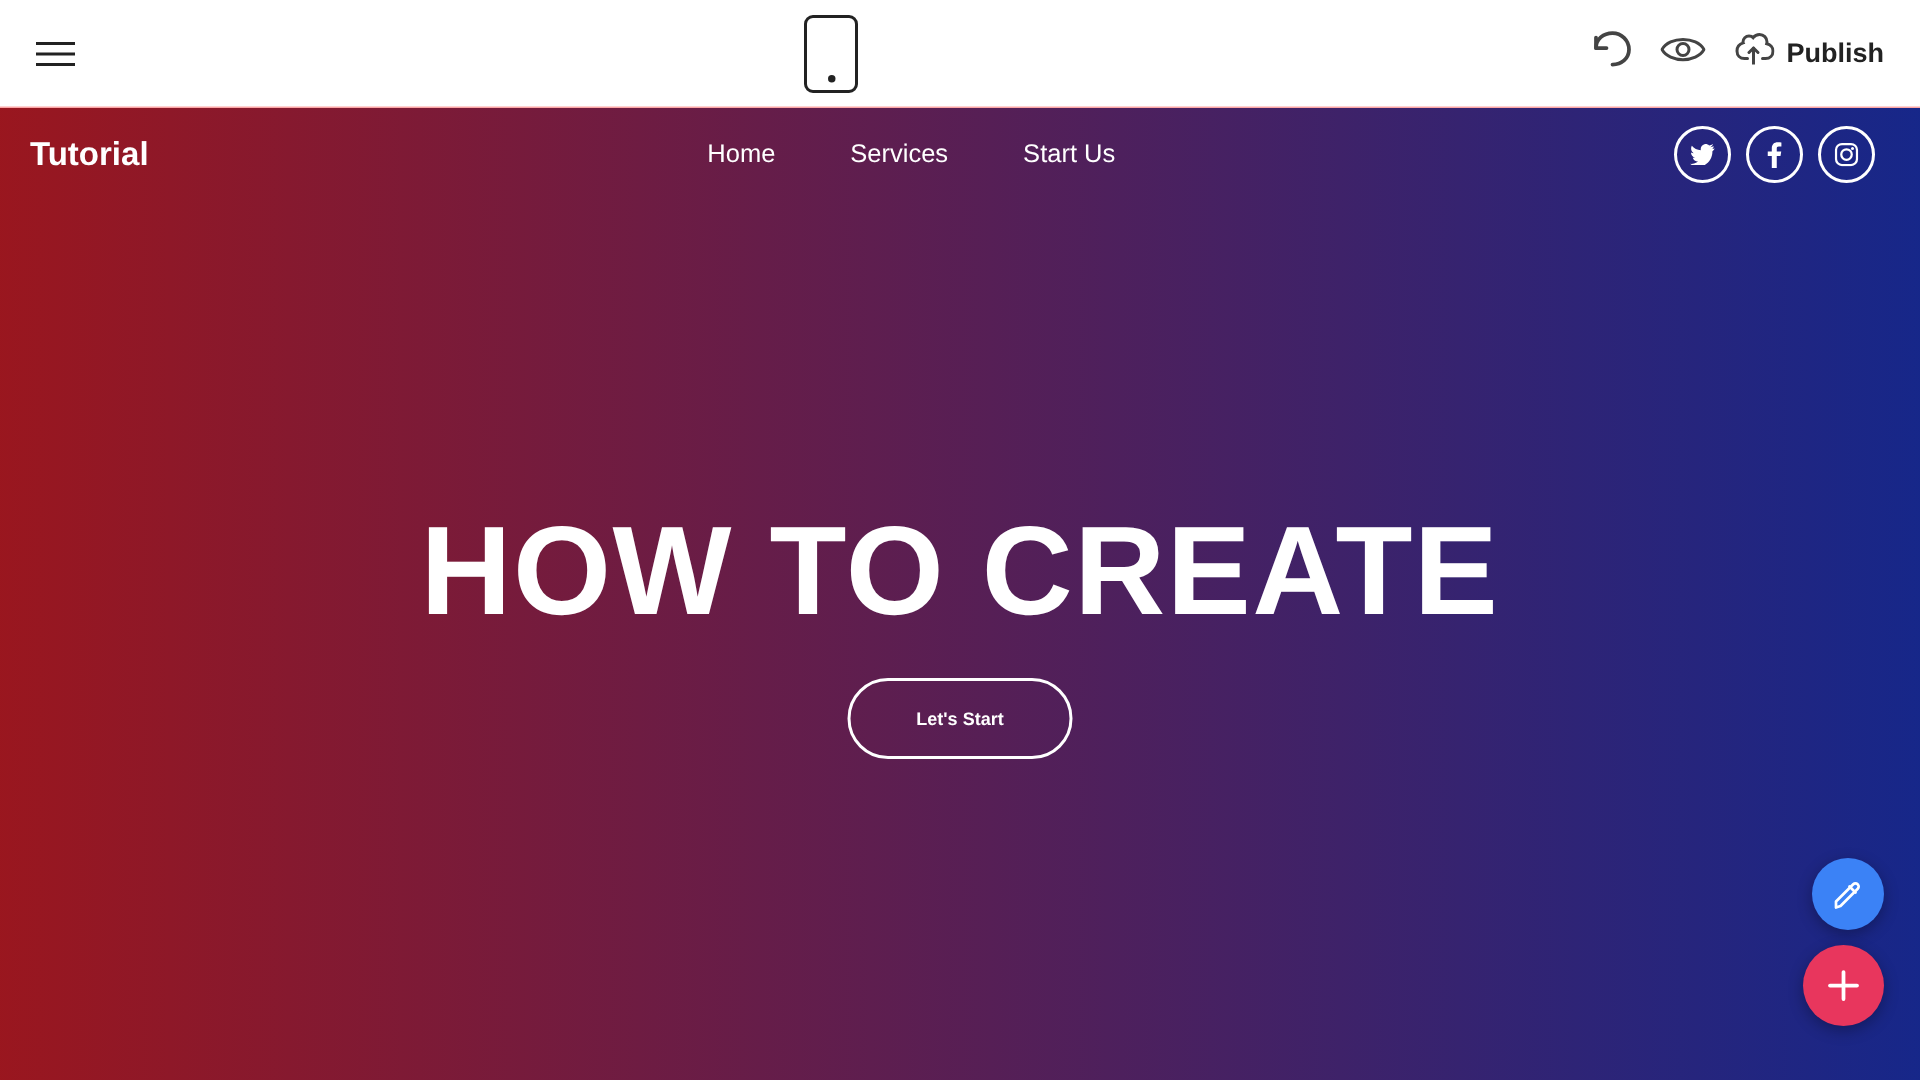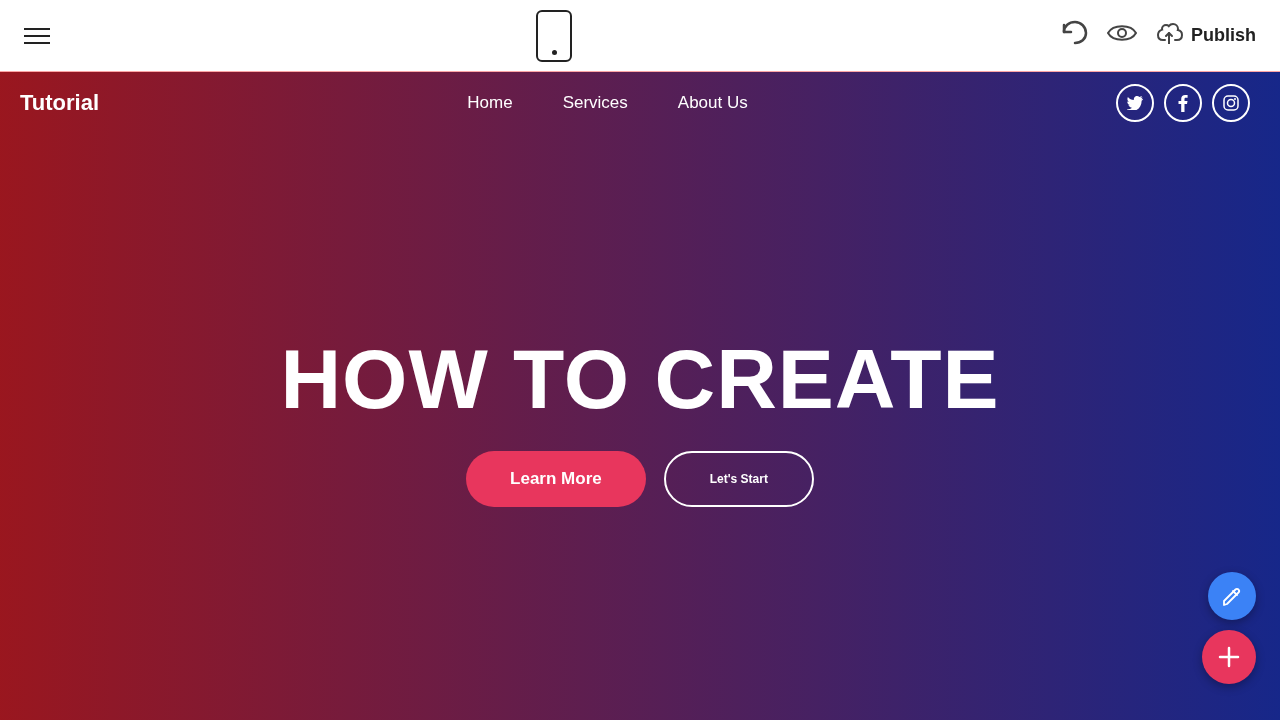--- a/index.html
+++ b/index.html
@@ -258,21 +258,21 @@
 
   <div id="hero">
     <div id="hero-bg"></div>
     <div id="hero-overlay"></div>
 
     <div id="site-nav">
       <div id="site-logo">Tutorial</div>
       <div id="site-nav-center">
         <a class="nav-link">Home</a>
         <a class="nav-link">Services</a>
-        <a class="nav-link">About Us</a>
+        <a class="nav-link">Start Us</a>
       </div>
       <div id="site-nav-social">
         <div class="social-btn">
           <svg width="16" height="14" viewBox="0 0 16 14" fill="white" xmlns="http://www.w3.org/2000/svg">
             <path d="M15.5 1.5 C14.8 1.8 14.1 2 13.3 2.1 C14.1 1.6 14.7 0.8 15 0 C14.2 0.5 13.3 0.8 12.4 1 C11.6 0.2 10.5 -0.2 9.3 0.1 C7.8 0.5 6.8 1.9 6.8 3.4 C6.8 3.7 6.8 3.9 6.9 4.1 C4.5 4 2.3 2.9 0.9 1.1 C0.6 1.6 0.4 2.3 0.4 3 C0.4 4.3 1.1 5.5 2.1 6.1 C1.4 6.1 0.8 5.9 0.3 5.6 L0.3 5.7 C0.3 7.4 1.5 8.8 3 9.1 C2.7 9.2 2.4 9.2 2.1 9.2 C1.9 9.2 1.7 9.2 1.5 9.1 C1.9 10.6 3.3 11.7 5 11.7 C3.7 12.7 2.1 13.3 0.4 13.3 C0.1 13.3 -0.2 13.3 -0.5 13.2 C1.2 14.3 3.2 15 5.3 15 C11.3 15 14.6 9.8 14.6 5.2 L14.6 4.8 C15.3 4.3 15.9 3.6 16.5 2.8 C15.8 3.1 15.1 3.3 14.4 3.3 C15.1 2.9 15.4 2.2 15.5 1.5Z"></path>
           </svg>
         </div>
         <div class="social-btn">
           <svg width="10" height="18" viewBox="0 0 10 18" fill="white" xmlns="http://www.w3.org/2000/svg">
             <path d="M6.5 18 L6.5 10 L9 10 L9.5 7 L6.5 7 L6.5 5.1 C6.5 4.3 6.7 3.7 7.9 3.7 L9.6 3.7 L9.6 1 C9.3 1 8.3 0.9 7.1 0.9 C4.8 0.9 3.2 2.3 3.2 4.9 L3.2 7 L0.5 7 L0.5 10 L3.2 10 L3.2 18 Z"></path>
@@ -286,21 +286,20 @@
           </svg>
         </div>
       </div>
     </div>
 
     <div id="hero-content">
       <h1 id="hero-title">
         <span>HOW TO CREATE</span><br>
       </h1>
       <div id="hero-buttons">
-        <button class="btn-learn-more">Learn More</button>
         <button class="btn-lets-start">Let's Start</button>
       </div>
     </div>
   </div>
 
   <div id="fab-edit">
     <svg width="22" height="22" viewBox="0 0 22 22" fill="none" xmlns="http://www.w3.org/2000/svg">
       <path d="M3 16 L14.5 4.5 C15.3 3.7 16.6 3.7 17.4 4.5 L17.5 4.6 C18.3 5.4 18.3 6.7 17.5 7.5 L6 19 L3 20 Z" stroke="white" stroke-width="1.8" fill="none" stroke-linejoin="round"></path>
       <line x1="12" y1="6" x2="16" y2="10" stroke="white" stroke-width="1.8" stroke-linecap="round"></line>
     </svg>

